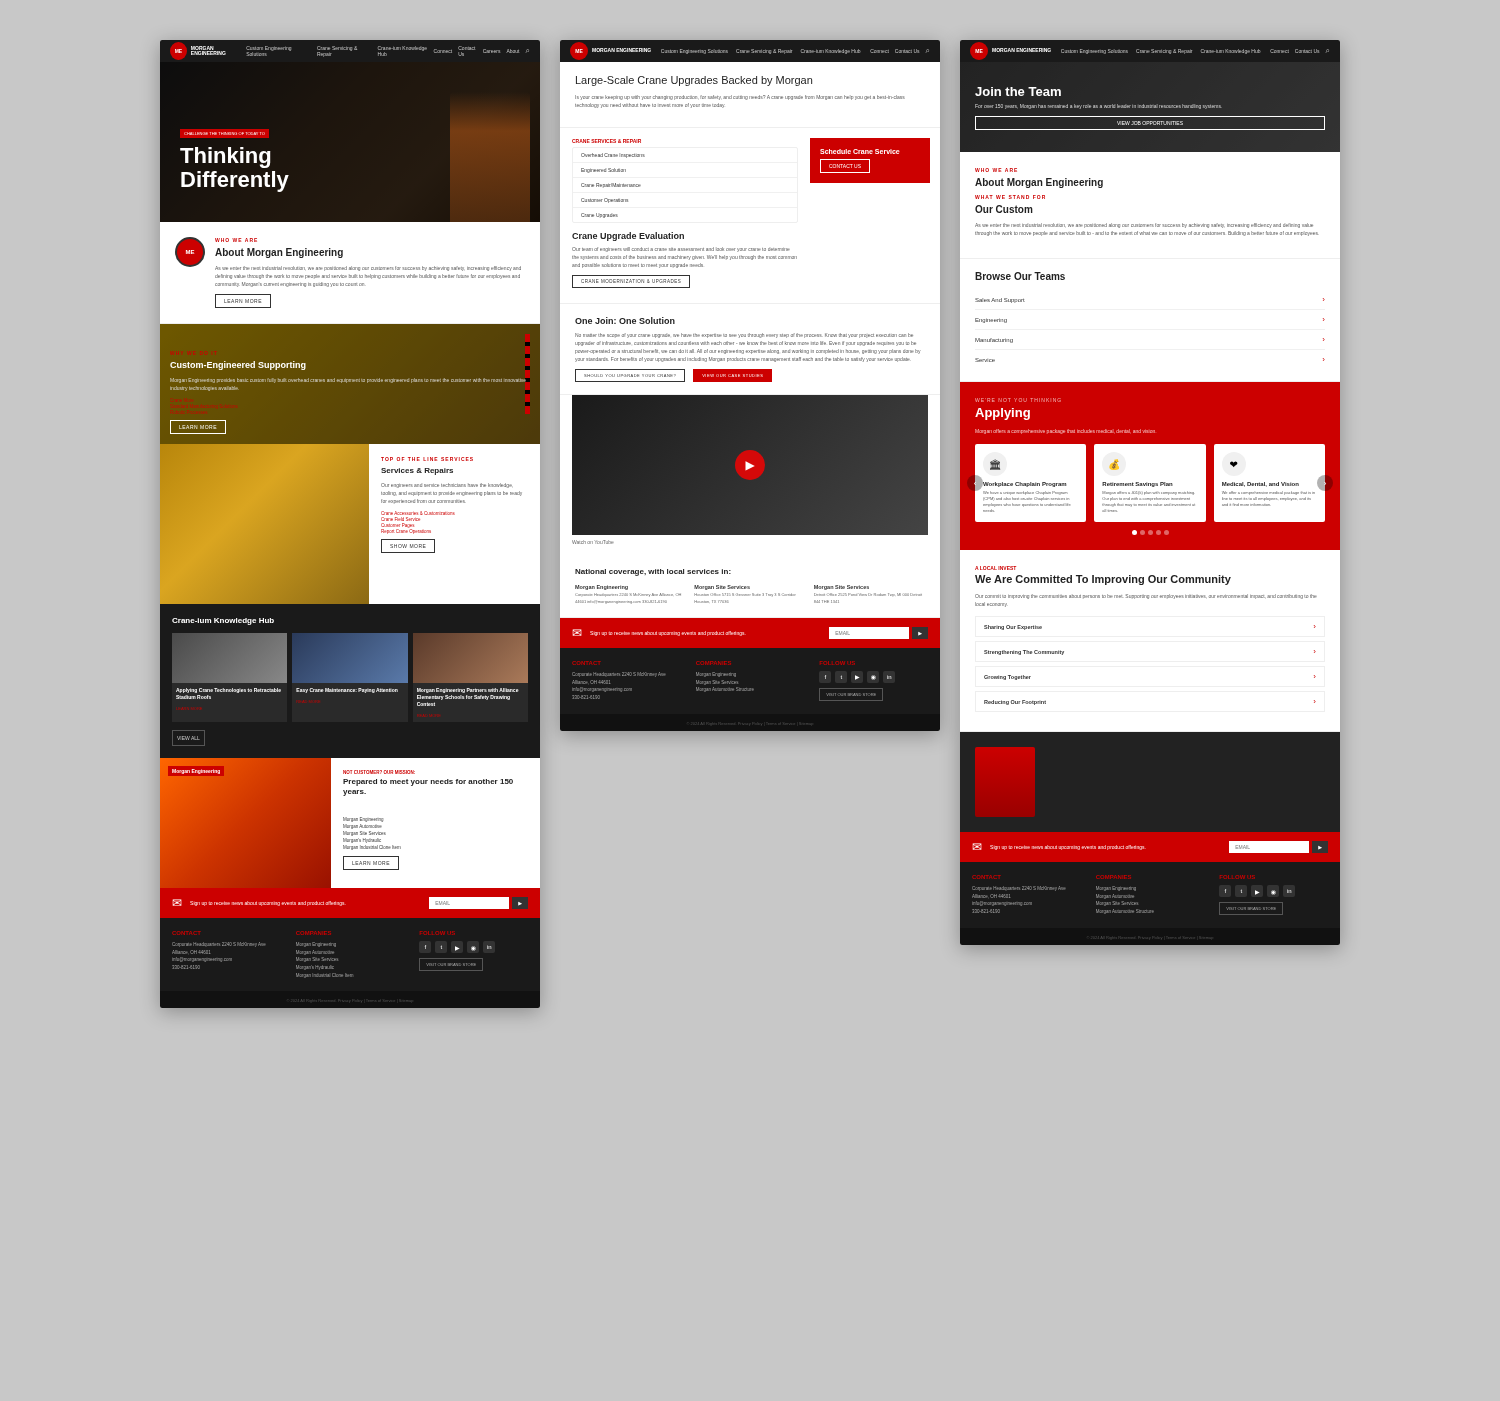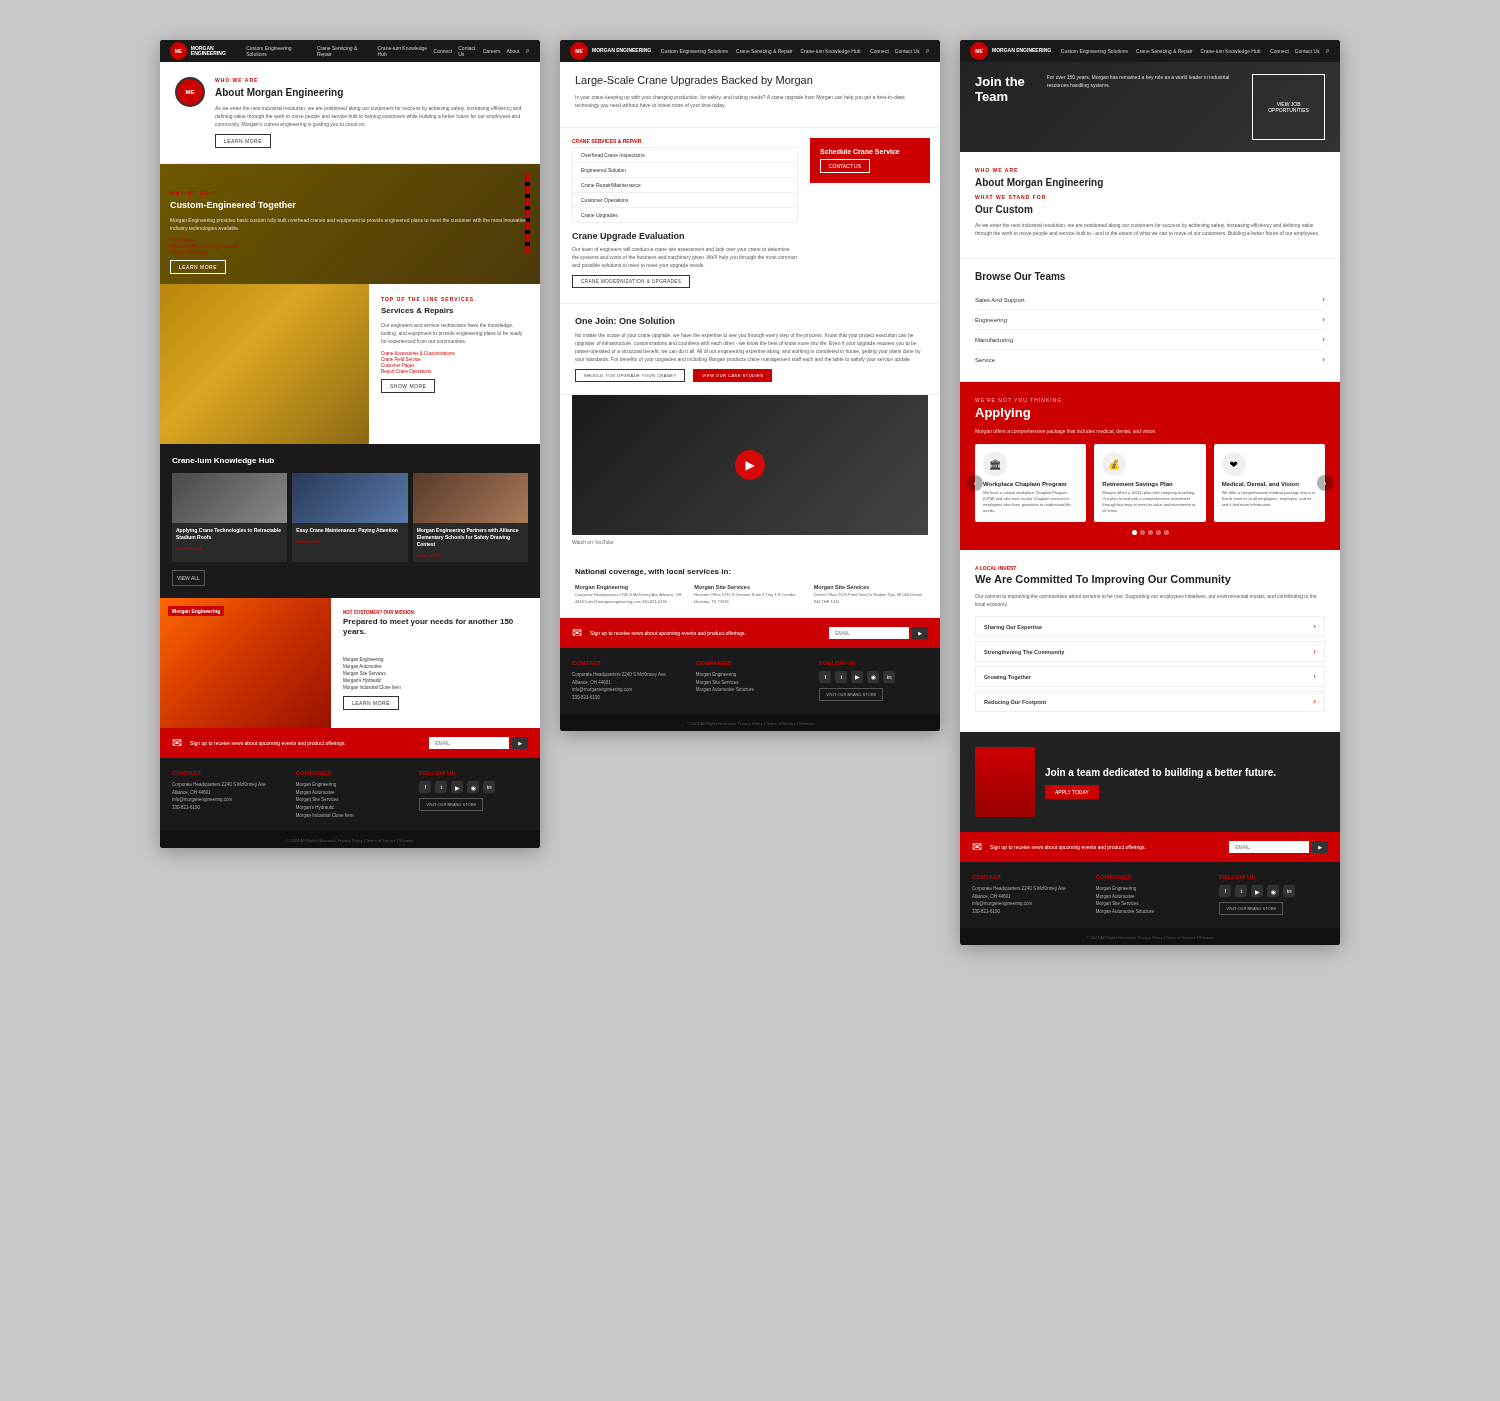--- a/index.html
+++ b/index.html
@@ -546,21 +546,21 @@
     .join-hero-bg {
       width: 100%;
       height: 100%;
       background: linear-gradient(135deg, #3a3a3a 0%, #555 100%);
     }
     .join-hero-content {
       position: absolute;
       left: 0; top: 0; right: 0; bottom: 0;
       padding: 12px 15px;
       display: flex;
-      flex-direction: row;
+      flex-direction: column;
       justify-content: center;
       background: rgba(0,0,0,0.4);
     }
     .join-title {
       color: #fff;
       font-size: 13px;
       font-weight: bold;
       margin-bottom: 4px;
     }
     .join-text {
@@ -784,39 +784,51 @@
     </div>
     <div class="nav-right">
       <a class="nav-link">Connect</a>
       <a class="nav-link">Contact Us</a>
       <a class="nav-link">Careers</a>
       <a class="nav-link">About</a>
       <span class="search-icon-nav">⌕</span>
     </div>
   </div>
 
+  <div class="hero">
+    <div class="hero-bg"></div>
+    <div class="hero-overlay"></div>
+    <div class="hero-worker"></div>
+    <div class="hero-content">
+      <div class="hero-badge">Challenge the Thinking of Today to</div>
+      <div class="hero-title">
+        <span>Thinking</span><br>
+        <span>Differently</span>
+      </div>
+    </div>
+  </div>
 
   <div class="section">
     <div class="about-flex">
       <div class="about-logo-circle">ME</div>
       <div>
         <div class="section-label">Who We Are</div>
         <div class="section-title">About Morgan Engineering</div>
         <div class="section-text">As we enter the next industrial revolution, we are positioned along our customers for success by achieving safety, increasing efficiency and defining value through the work to move people and service built to helping customers while building a better future for our employees and community. Morgan's current engineering is guiding you to count on.</div>
         <button class="btn-small">LEARN MORE</button>
       </div>
     </div>
   </div>
 
   <div style="position:relative; height:120px; background: linear-gradient(135deg, #c8a000 0%, #8B6914 100%); overflow:hidden;">
     <div style="position:absolute; inset:0; background:rgba(0,0,0,0.45);"></div>
     <div style="position:absolute; top:10px; right:10px; width:5px; height:80px; background:repeating-linear-gradient(180deg, #cc0000 0px, #cc0000 8px, #000 8px, #000 12px);"></div>
     <div style="position:absolute; bottom:10px; left:10px; z-index:1;">
       <div class="section-label" style="color:#cc0000;">Why We Do It</div>
-      <div class="section-title" style="color:#fff; font-size:9px;">Custom-Engineered Together</div>
+      <div class="section-title" style="color:#fff; font-size:9px;">Custom-Engineered Supporting</div>
       <div class="section-text" style="color:#ddd;">Morgan Engineering provides basic custom fully built overhead cranes and equipment to provide engineered plans to meet the customer with the most innovative industry technologies available.</div>
       <div>
         <div style="font-size:4.5px; color:#cc0000; margin-bottom:1px;">Crane More</div>
         <div style="font-size:4.5px; color:#cc0000; margin-bottom:1px;">Standard Manufacturing Solutions</div>
         <div style="font-size:4.5px; color:#cc0000;">Robotic Processes</div>
       </div>
       <button class="btn-small" style="margin-top:5px; border-color:#fff; color:#fff;">LEARN MORE</button>
     </div>
   </div>
 
@@ -1193,24 +1205,20 @@
     <div class="accordion-item">
       <div class="accordion-header">
         <span class="accordion-label">Reducing Our Footprint</span>
         <span class="accordion-chevron">›</span>
       </div>
     </div>
   </div>
 
   <div class="cta-banner">
     <div class="cta-banner-img"></div>
-    <div class="cta-banner-content">
-      <div class="cta-banner-title">Join a team dedicated to building a better future.</div>
-      <button class="cta-banner-btn">APPLY TODAY</button>
-    </div>
   </div>
 
   <div class="email-signup">
     <span class="email-icon">✉</span>
     <div class="email-text">Sign up to receive news about upcoming events and product offerings.</div>
     <div class="email-input-wrap">
       <input class="email-input" type="email" placeholder="EMAIL" style="">
       <button class="email-btn">▶</button>
     </div>
   </div>

